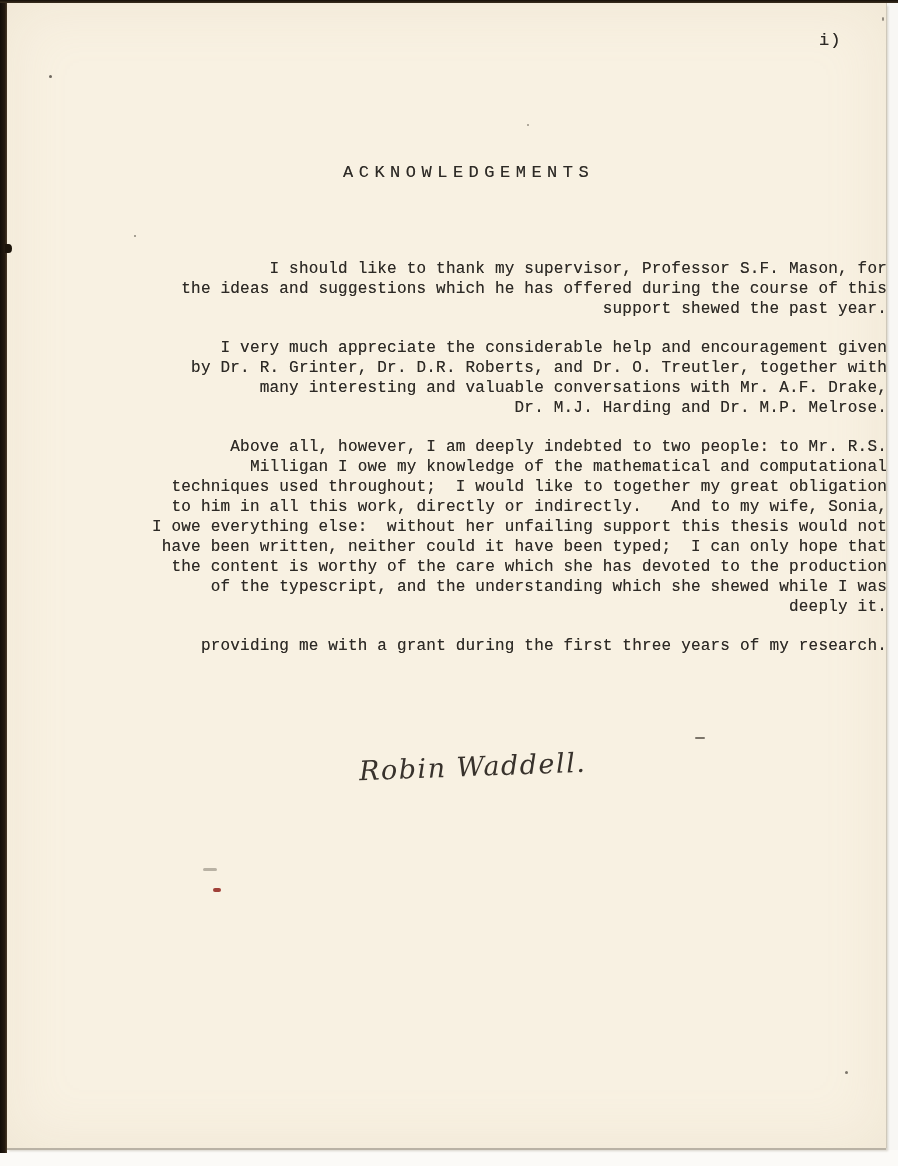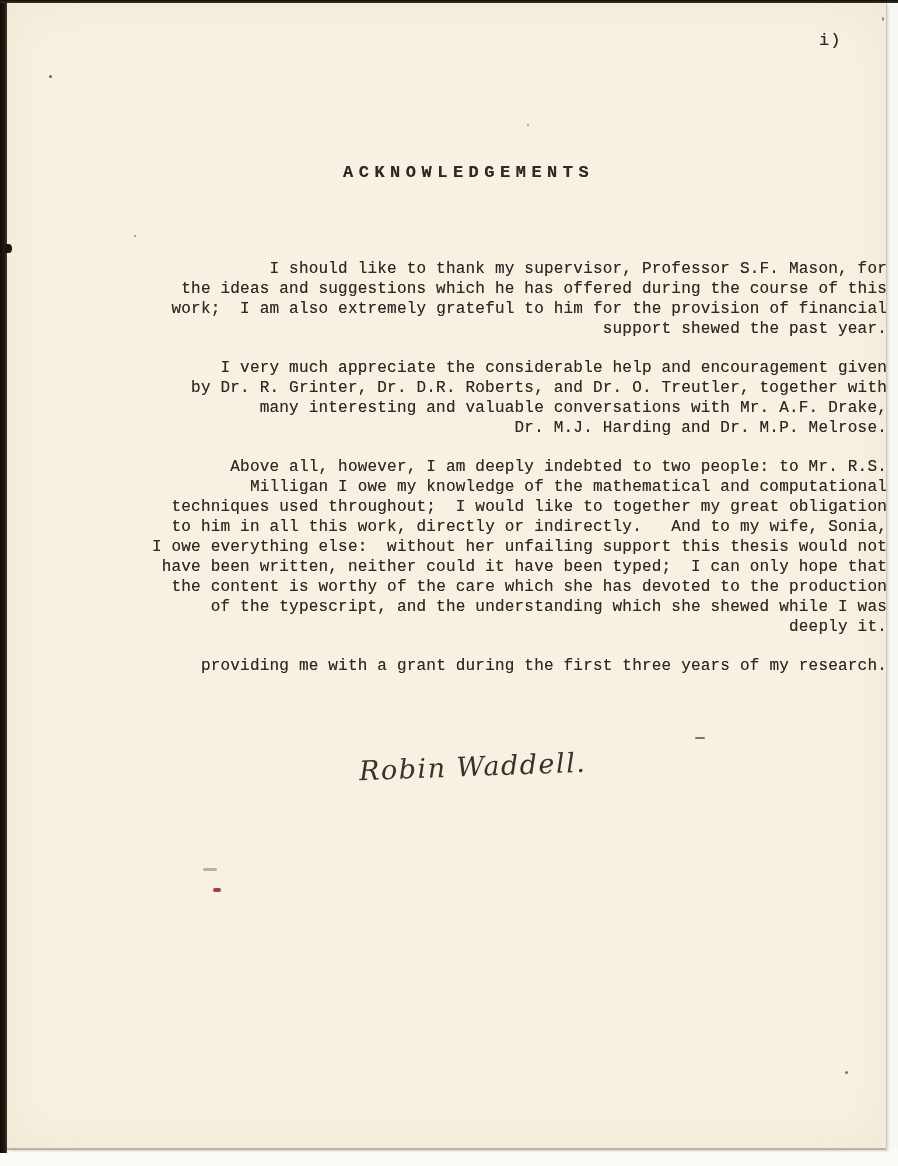--- a/index.html
+++ b/index.html
@@ -55,21 +55,21 @@
     position: absolute;
     left: 812px; top: 28px;
     font-size: 17px;
     letter-spacing: 1px;
   }
   .doc-title {
     position: absolute;
     left: 336px; top: 160px;
     font-size: 17px;
     letter-spacing: 5.5px;
-    font-weight: bold;
+    font-weight: normal;
   }
   .text-column {
     position: absolute;
     left: 128px; top: 256px;
     width: 752px;
     text-align: right;
   }
   .para {
     margin: 0 0 19px 0;
   }
@@ -119,21 +119,20 @@
 
     <div class="page-number ink">i)</div>
 
     <div class="doc-title ink">ACKNOWLEDGEMENTS</div>
 
     <div class="text-column">
 
       <div class="para">
         <div class="line ink">     I should like to thank my supervisor, Professor S.F. Mason, for</div>
         <div class="line ink">the ideas and suggestions which he has offered during the course of this</div>
-        <div class="line ink">work;  I am also extremely grateful to him for the provision of financial</div>
         <div class="line ink">support shewed the past year.</div>
       </div>
 
       <div class="para">
         <div class="line ink">     I very much appreciate the considerable help and encouragement given</div>
         <div class="line ink">by Dr. R. Grinter, Dr. D.R. Roberts, and Dr. O. Treutler, together with</div>
         <div class="line ink">many interesting and valuable conversations with Mr. A.F. Drake,</div>
         <div class="line ink">Dr. M.J. Harding and Dr. M.P. Melrose.</div>
       </div>
 

